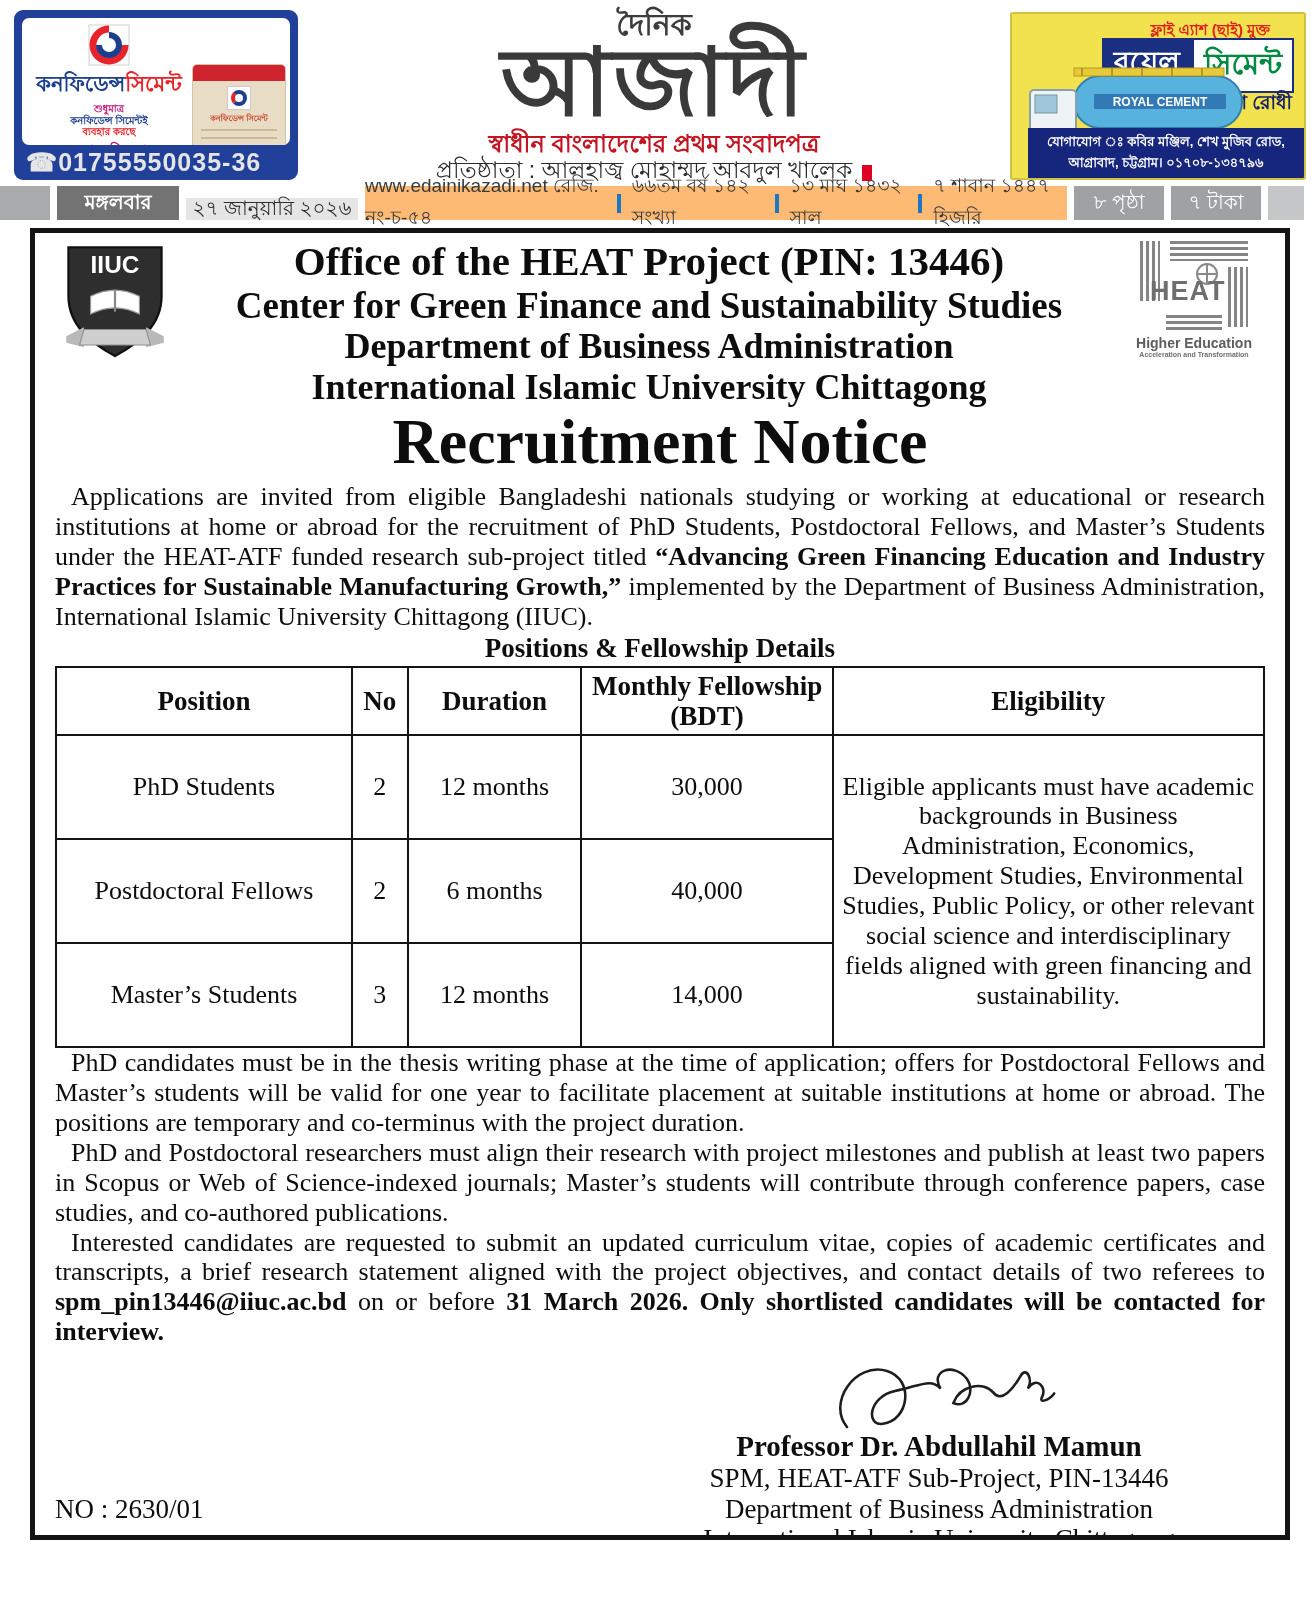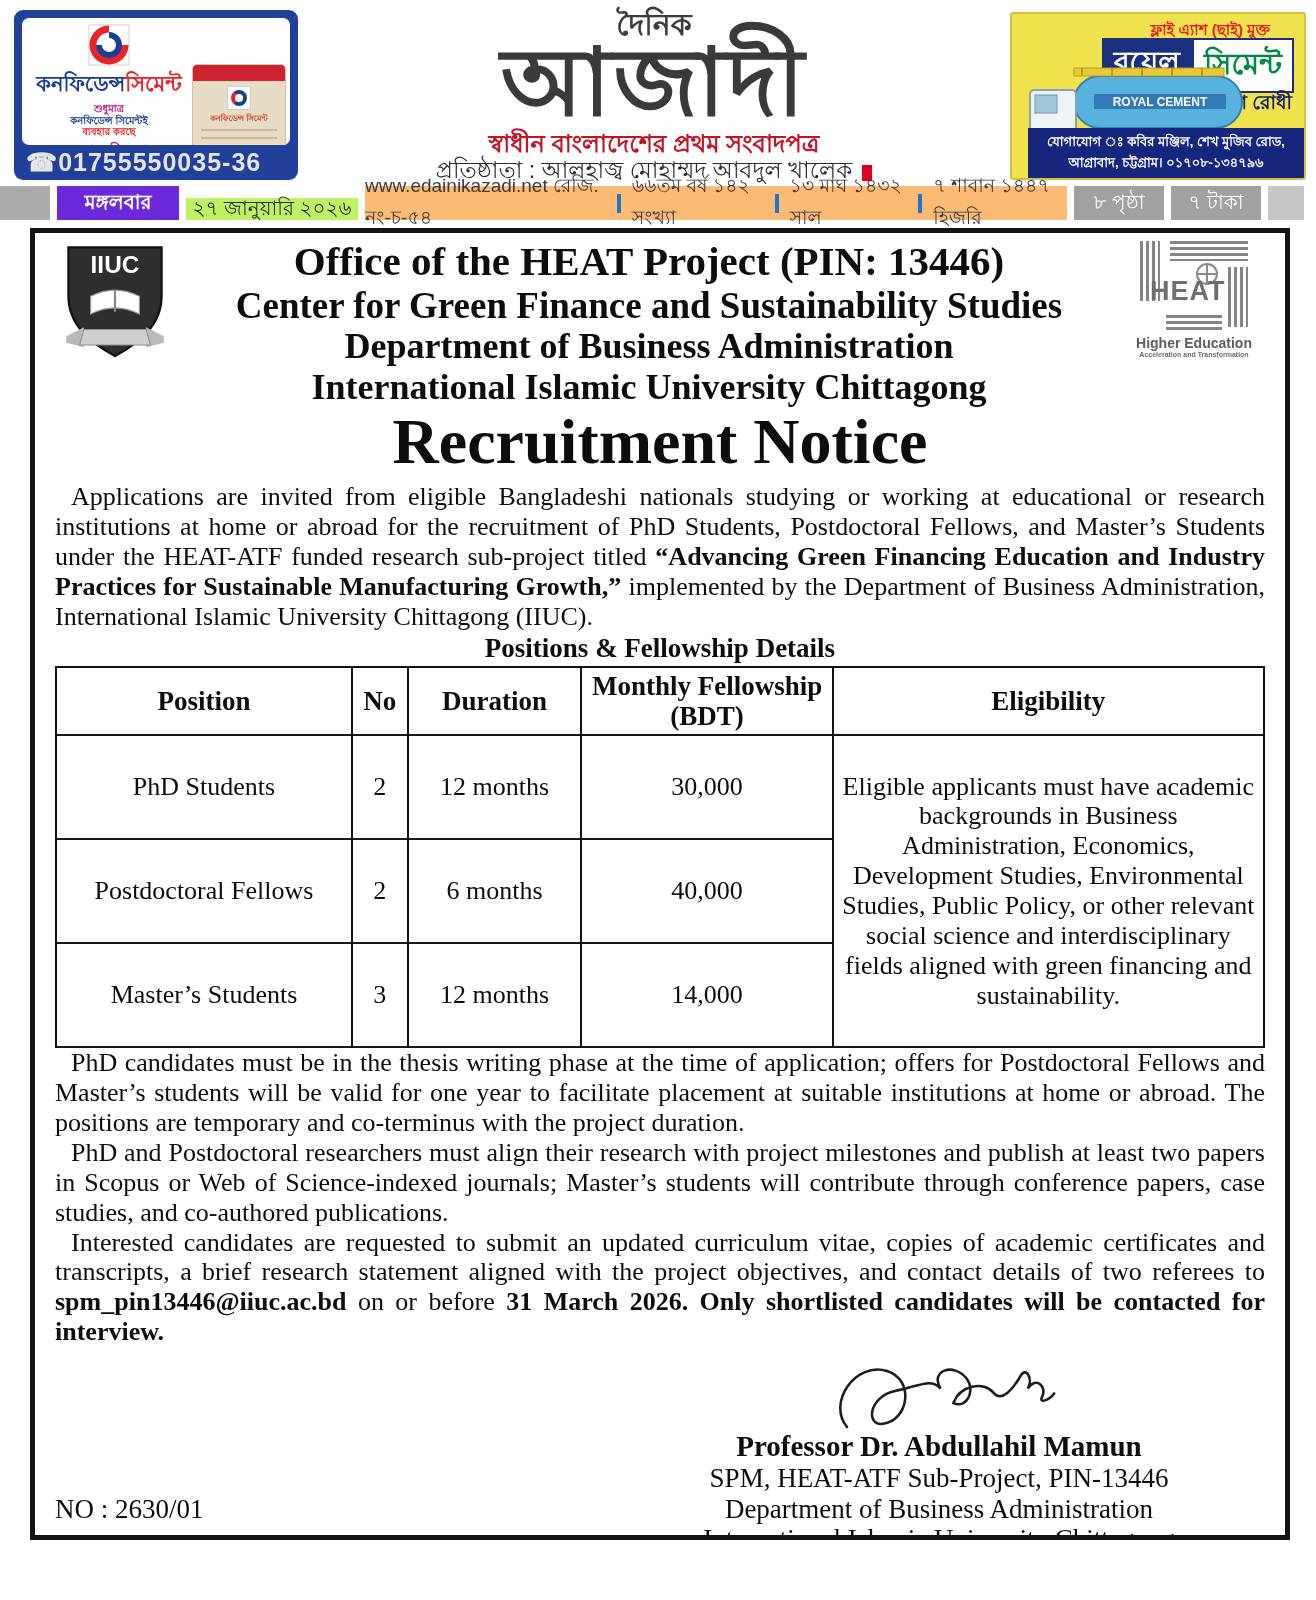--- a/index.html
+++ b/index.html
@@ -48,22 +48,22 @@
   .ar-cement { background:#fff; color:#008a41; font-size:29px; font-weight:bold; padding:1px 10px; border:2px solid #1b2f80; }
   .ar-sub { position:absolute; top:74px; right:12px; color:#15206b; font-weight:bold; font-size:19px; }
   .ar-truck { position:absolute; left:4px; bottom:24px; }
   .ar-contact { position:absolute; bottom:0; left:16px; right:0; background:#15267c; color:#fff;
                 font-size:13px; font-weight:bold; text-align:center; padding:4px 1px; }
 
   
   .dateline { display:flex; align-items:stretch; height:34px; margin:2px 12px 8px 0; gap:7px; font-size:20px; }
   .dl-box { display:flex; align-items:center; justify-content:center; }
   .dl-spacer1 { width:50px; background:#a9abad; }
-  .dl-day { width:122px; background:#6d28d9; color:#fff; font-weight:bold; }
-  .dl-date { width:172px; background:#bef264; color:#2e2e2e;margin-top:12px; }
+  .dl-day { width:122px; background:#737373; color:#fff; font-weight:bold; }
+  .dl-date { width:172px; background:#e5e5e5; color:#2e2e2e;margin-top:12px; }
   .dl-info { flex:1; background:#fdba74; color:#3a3a3a; gap:11px; font-size:19px; }
   .dl-sep { width:5px; height:19px; background:#1f77c4; }
   .dl-pages, .dl-price { width:90px; background:#9fa1a3; color:#fff; }
   .dl-spacer2 { width:36px; background:#c4c6c8; }
 
   
   .notice { margin:0 26px 0 30px; border:5px solid #141414; padding:4px 20px 8px;
             font-family:"Liberation Serif", serif; color:#0d0d0d; position:relative;
             height:1312px; overflow:hidden; }
   .n-head { display:flex; align-items:flex-start; }

